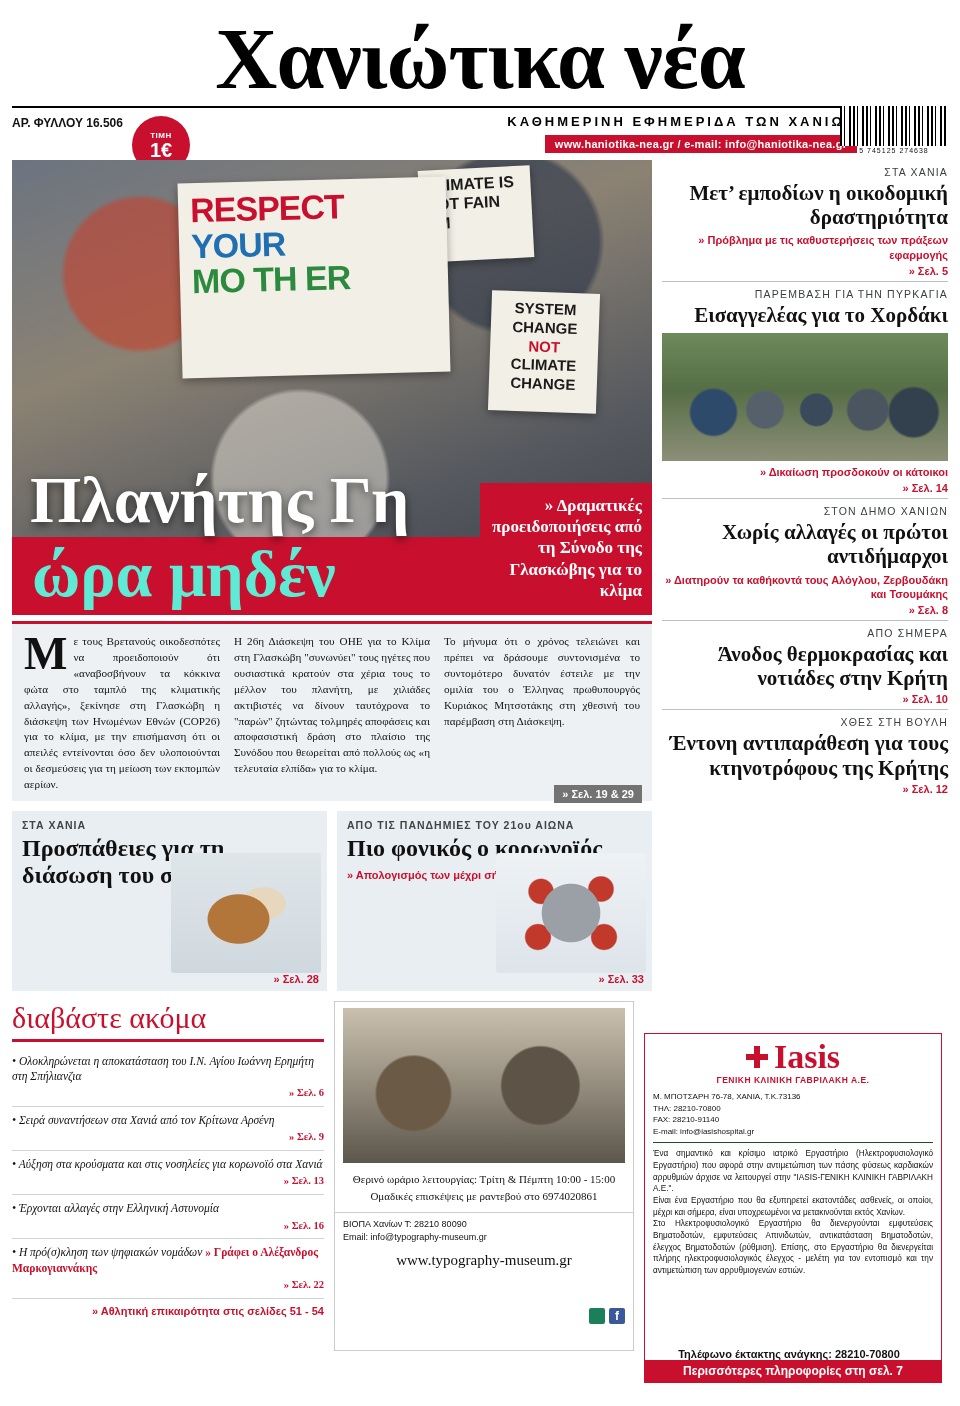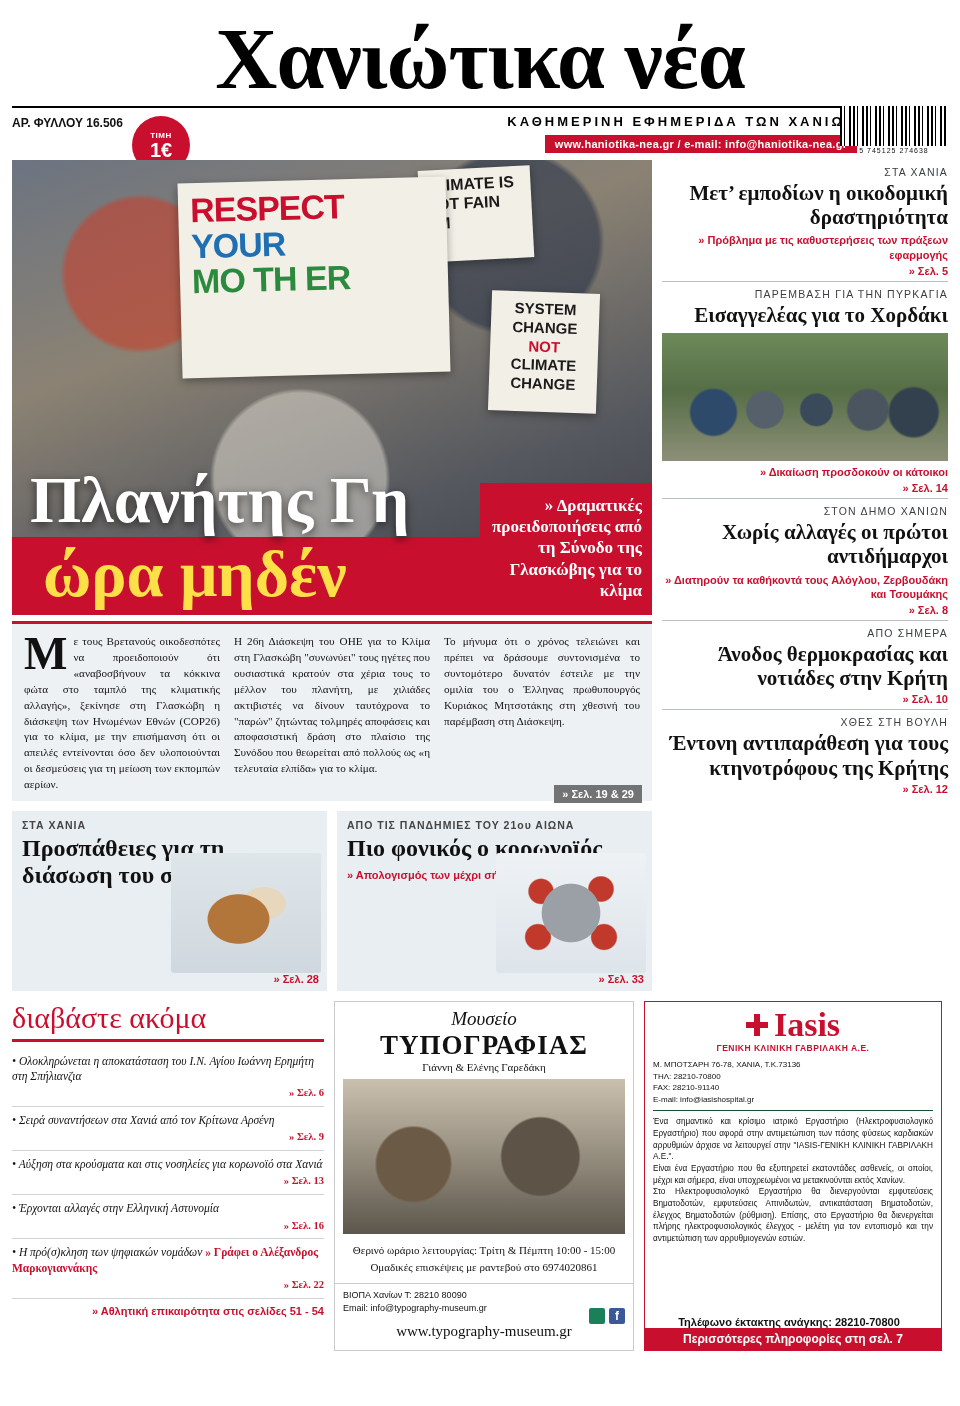--- a/index.html
+++ b/index.html
@@ -90,22 +90,22 @@
     position:absolute; left:0; bottom:0; width:100%;
   }
   .hero-head .l1 {
     display:inline-block; background:rgba(0,0,0,0);
     color:#fff; font-family:"Liberation Serif", serif; font-weight:700;
     font-size:66px; line-height:1; padding:0 10px 4px 18px;
     text-shadow:0 3px 10px rgba(0,0,0,.6);
   }
   .hero-head .l2wrap { background:#c8102e; padding:4px 0 8px 0; }
   .hero-head .l2 {
-    color:#fde047; font-family:"Liberation Serif", serif; font-weight:700;
-    font-size:66px; line-height:1; padding-left:31px;
+    color:#5eead4; font-family:"Liberation Serif", serif; font-weight:700;
+    font-size:66px; line-height:1; padding-left:20px;
   }
   .hero-kicker {
     position:absolute; right:0; bottom:0; width:172px; background:#c8102e; color:#fff;
     padding:12px 10px 14px 12px; font-weight:700; font-size:17px; line-height:1.25;
     font-family:"Liberation Serif", serif; text-align:right;
   }
 
   
   .lead {
     background:#edf1f4; border-top:3px solid #c8102e;
@@ -195,21 +195,21 @@
   }
   .ad-mid .hours { text-align:center; font-size:11px; margin-top:8px; line-height:1.5; font-family:"Liberation Serif", serif; }
   .ad-foot { border-top:1px solid #ccc; margin-top:8px; padding:5px 8px; font-size:9px; line-height:1.45; }
   .ad-site { text-align:center; font-family:"Liberation Serif", serif; font-size:15px; padding:3px 0 4px 0; }
   .fb { display:inline-block; width:16px; height:16px; background:#3b5998; color:#fff;
     font-weight:700; font-size:12px; text-align:center; line-height:16px; border-radius:2px; }
   .socialrow { position:absolute; right:8px; bottom:26px; display:flex; gap:4px; align-items:center; }
   .badge-sq { width:16px; height:16px; background:#1b7f5a; border-radius:2px; }
 
   
-  .ad-right { border:1px solid #c8102e; height:350px; position:relative; padding:6px 8px; }
+  .ad-right { border:1px solid #c8102e; height:350px; position:relative; padding:6px 8px;margin-top:32px; }
   .iasis { display:flex; align-items:center; justify-content:center; gap:6px; }
   .cross { width:22px; height:22px; position:relative; }
   .cross:before, .cross:after { content:""; position:absolute; background:#c8102e; }
   .cross:before { left:8px; top:0; width:6px; height:22px; }
   .cross:after { left:0; top:8px; width:22px; height:6px; }
   .iasis-name { font-family:"Liberation Serif", serif; font-weight:700; font-size:34px; color:#c8102e; line-height:1; }
   .iasis-sub { text-align:center; font-size:8.5px; letter-spacing:.5px; color:#c8102e; font-weight:700; margin-top:1px; }
   .iasis-contact { font-size:8px; line-height:1.45; margin-top:6px; border-bottom:1px solid #14532d; padding-bottom:5px; }
   .iasis-body { font-size:8.2px; line-height:1.42; text-align:justify; margin-top:5px; }
   .iasis-phone { position:absolute; left:8px; right:16px; bottom:22px; text-align:center; font-weight:700; font-size:11px; }
@@ -366,25 +366,20 @@
           <span>• Η πρό(σ)κληση των ψηφιακών νομάδων</span>
           <span class="by">» Γράφει ο Αλέξανδρος Μαρκογιαννάκης</span>
           <span class="pg">» Σελ. 22</span>
         </div>
         <div class="rm-last">» Αθλητική επικαιρότητα στις σελίδες 51 - 54</div>
       </div>
     </div>
 
     <div class="bm">
       <div class="ad-mid">
-        <div class="logo">
-          <div class="scr">Μουσείο</div>
-          <div class="big">ΤΥΠΟΓΡΑΦΙΑΣ</div>
-          <div class="small">Γιάννη &amp; Ελένης Γαρεδάκη</div>
-        </div>
         <div class="ad-photo"></div>
         <div class="hours">
           <div>Θερινό ωράριο λειτουργίας: Τρίτη &amp; Πέμπτη 10:00 - 15:00</div>
           <div>Ομαδικές επισκέψεις με ραντεβού στο 6974020861</div>
         </div>
         <div class="ad-foot">
           <div>ΒΙΟΠΑ Χανίων Τ: 28210 80090</div>
           <div>Email: info@typography-museum.gr</div>
         </div>
         <div class="socialrow">

